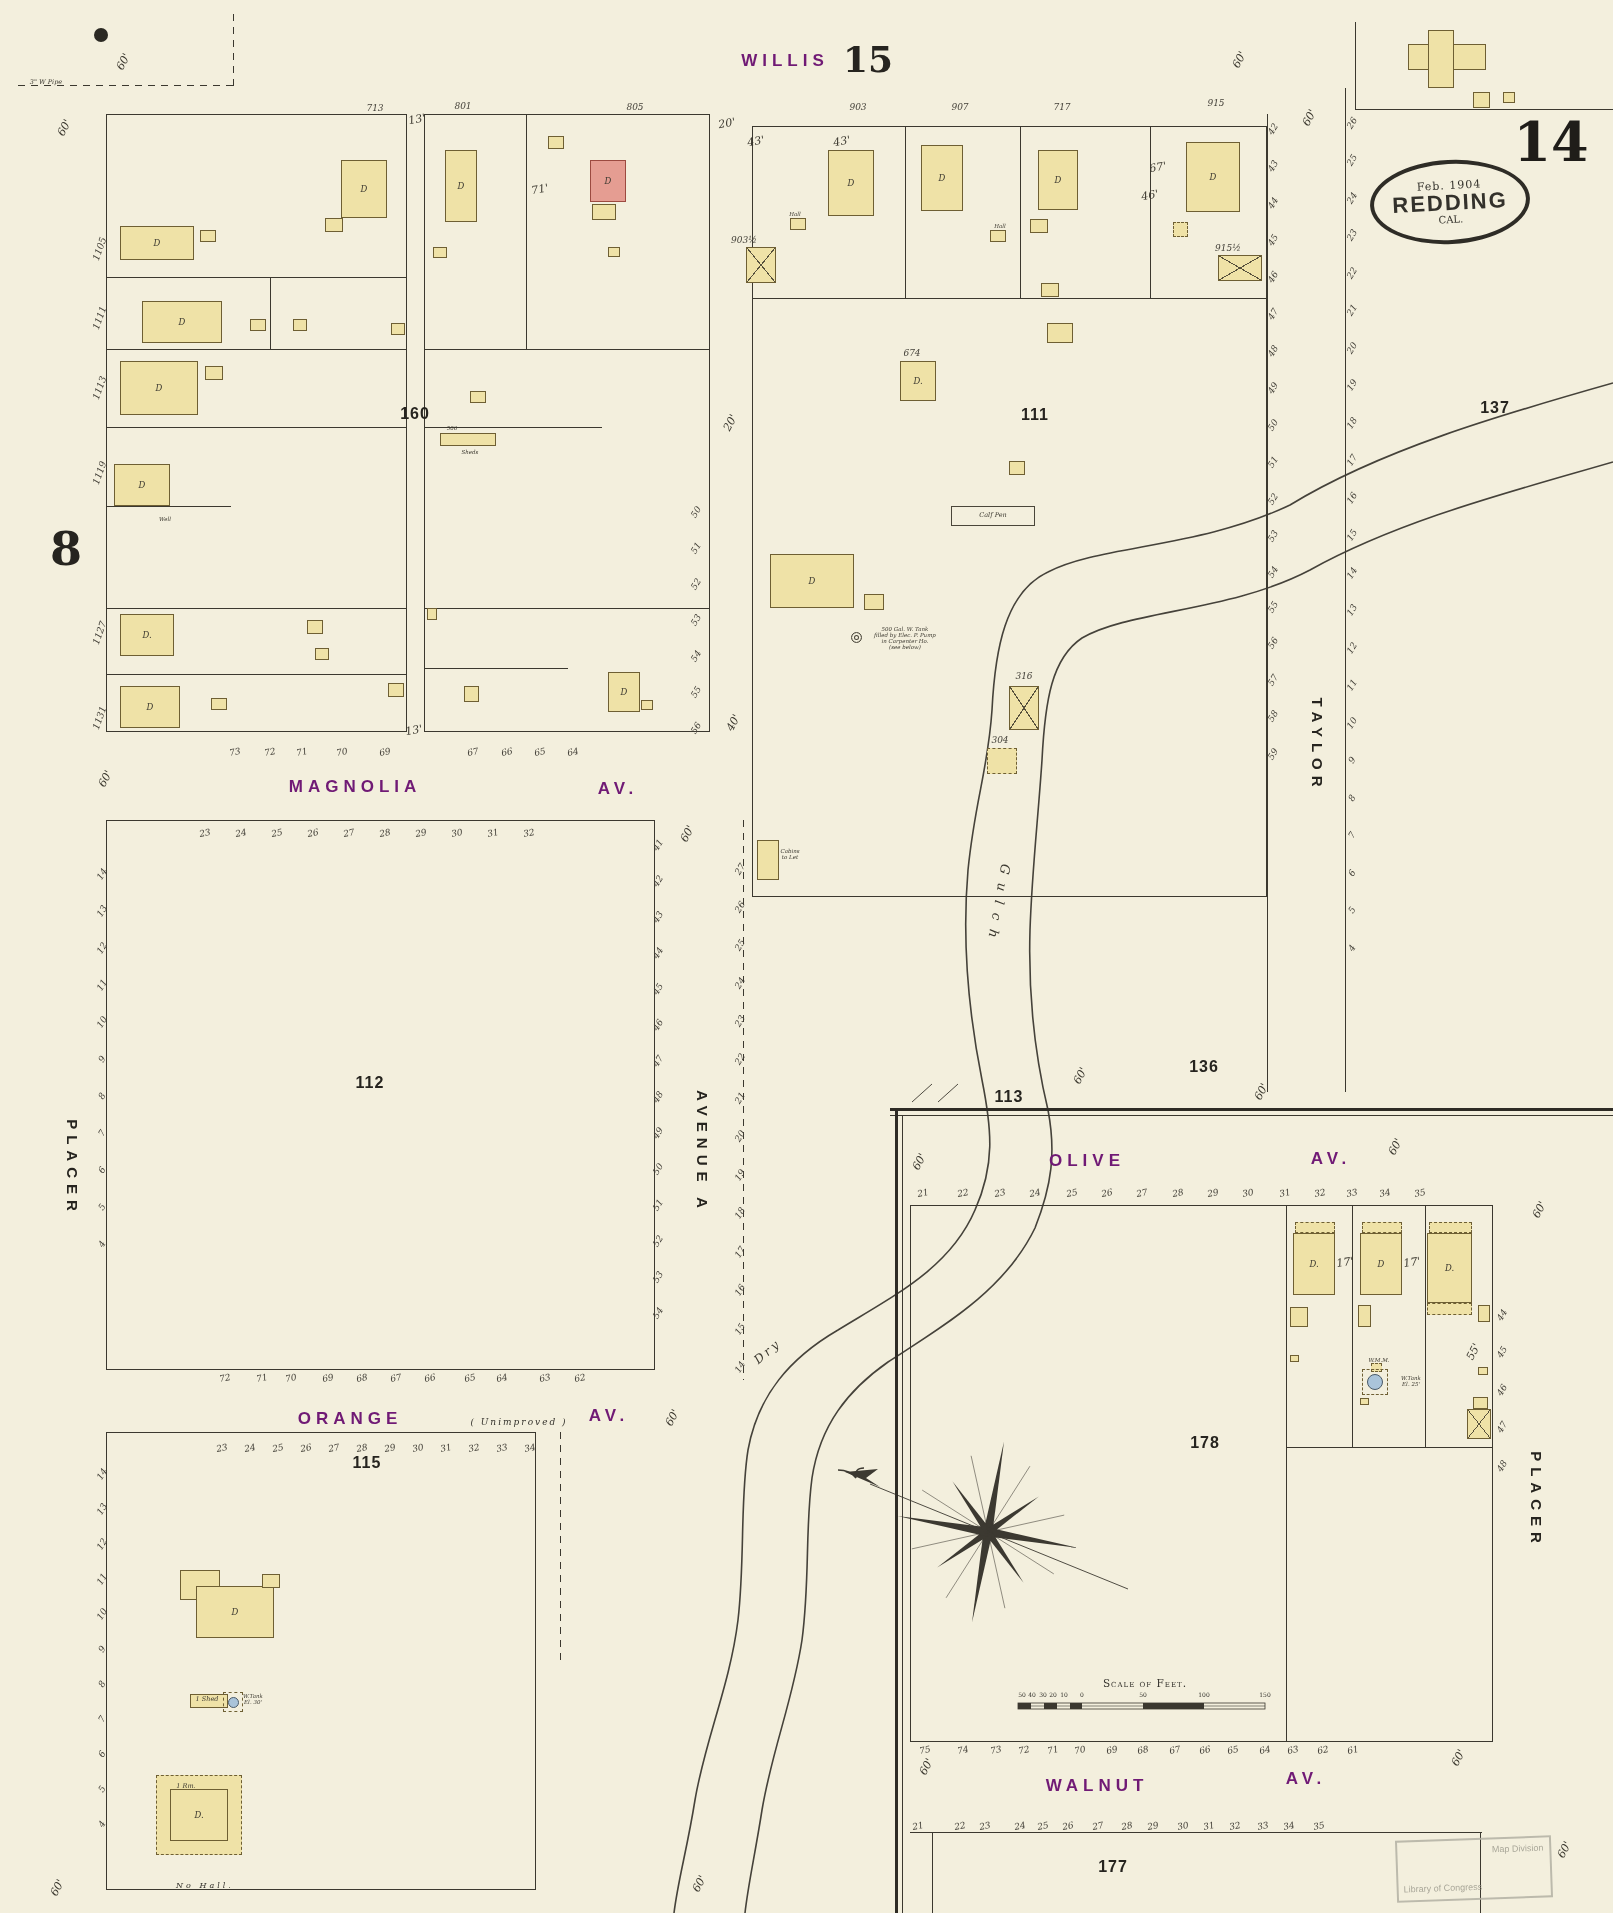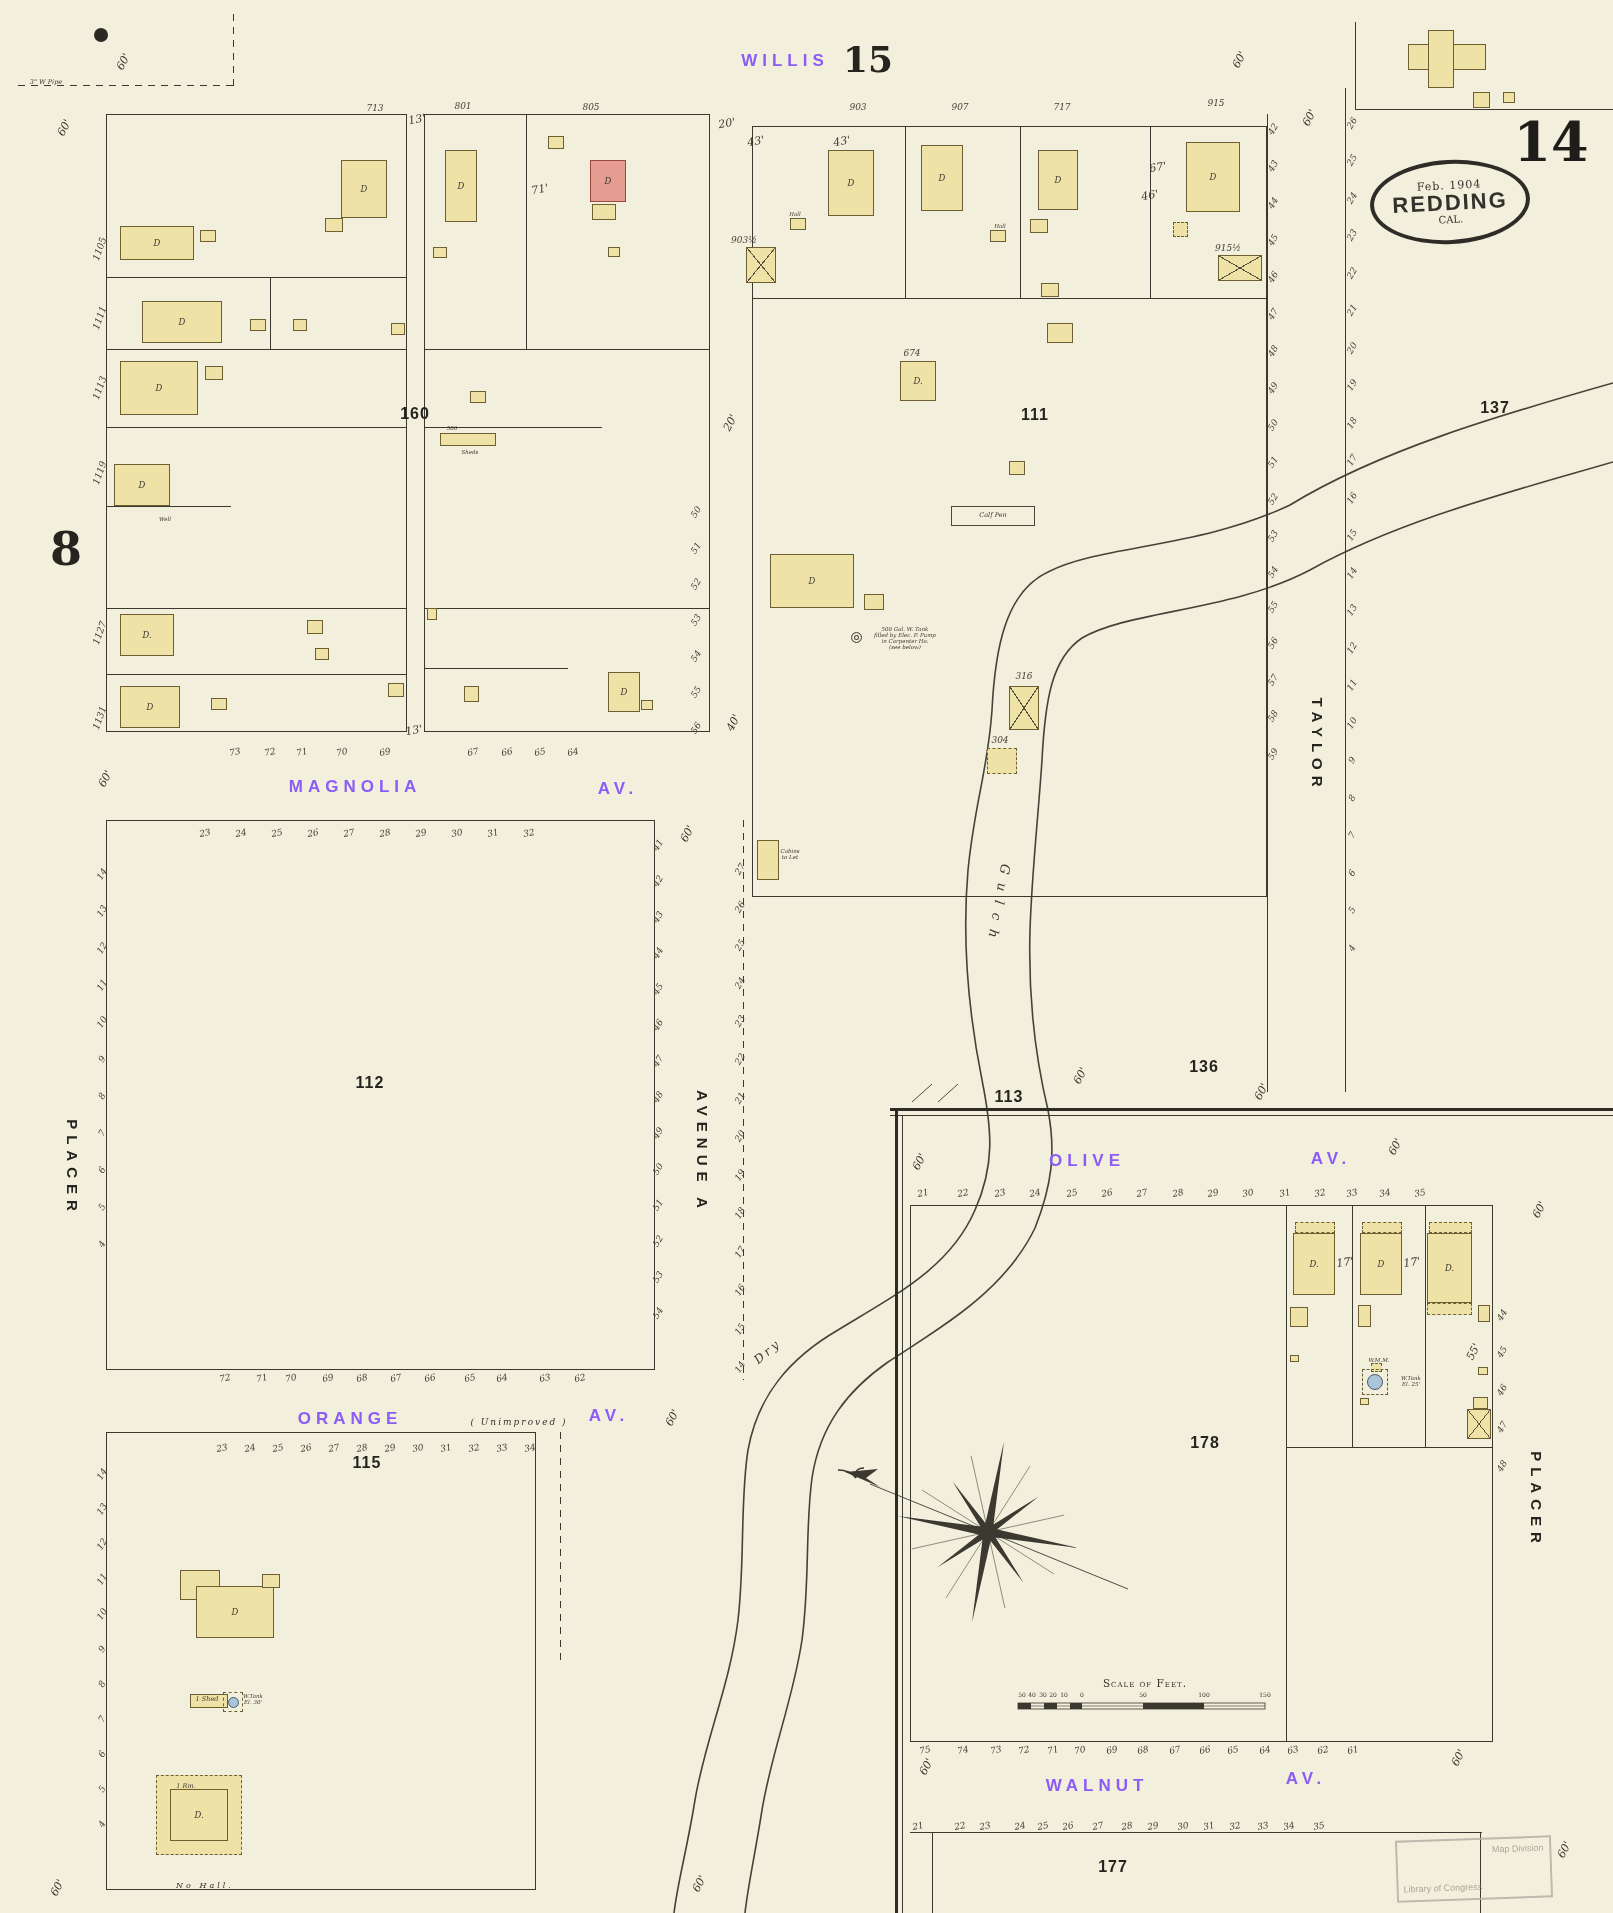--- a/index.html
+++ b/index.html
@@ -22,21 +22,21 @@
       linear-gradient(to bottom right,transparent 48.8%,#56503c 48.8% 51.2%,transparent 51.2%),#efe2a7;
       border:1px solid #6e5f33;}
   .bo{background:transparent;border:1px solid #4a463a;}
   .bod{background:transparent;border:1px dashed #6e5f33;}
   .o{background:transparent;border:1.2px solid #3b382f;}
   .crc{background:#aac4da;border:1px solid #4a5a68;border-radius:50%;}
   .crw{background:#f3efdd;border:1px solid #4a463a;border-radius:50%;box-shadow:inset 0 0 0 2px #f3efdd,inset 0 0 0 3px #4a463a;}
   .dot{background:#2b2923;border-radius:50%;}
   .bt{position:absolute;left:50%;top:50%;transform:translate(-50%,-50%);font-style:italic;font-size:8.5px;color:#3b382f;}
   .lab{position:absolute;white-space:pre-line;text-align:center;line-height:1.12;}
-  .st{font-family:"Liberation Sans",sans-serif;font-weight:bold;font-size:17px;letter-spacing:5px;color:#8b5cf6;white-space:nowrap;}
+  .st{font-family:"Liberation Sans",sans-serif;font-weight:bold;font-size:17px;letter-spacing:5px;color:#701a75;white-space:nowrap;}
   .stv{font-family:"Liberation Sans",sans-serif;font-weight:bold;font-size:15px;letter-spacing:6px;color:#26241f;white-space:nowrap;}
   .un{font-style:italic;font-size:9px;letter-spacing:2px;}
   .blk{font-family:"Liberation Sans",sans-serif;font-weight:bold;font-size:16px;letter-spacing:1px;color:#26241f;}
   .bigA{font-weight:bold;font-size:36px;color:#26241f;}
   .bigB{font-weight:bold;font-size:46px;color:#26241f;}
   .bigC{font-weight:bold;font-size:54px;color:#1f1d19;}
   .lot{font-style:italic;font-size:9px;color:#45423a;white-space:nowrap;}
   .hn{font-style:italic;font-size:9.5px;color:#45423a;white-space:nowrap;}
   .dim{font-style:italic;font-size:11px;color:#3b382f;white-space:nowrap;}
   .tn{font-style:italic;font-size:6.5px;color:#3b382f;}
@@ -292,21 +292,21 @@
       <div class="lab blk" style="left: 1035px; top: 415px; transform: translate(-50%, -50%) rotate(0deg);">111</div>
       <div class="lab blk" style="left: 370px; top: 1083px; transform: translate(-50%, -50%) rotate(0deg);">112</div>
       <div class="lab blk" style="left: 1009px; top: 1097px; transform: translate(-50%, -50%) rotate(0deg);">113</div>
       <div class="lab blk" style="left: 367px; top: 1463px; transform: translate(-50%, -50%) rotate(0deg);">115</div>
       <div class="lab blk" style="left: 1204px; top: 1067px; transform: translate(-50%, -50%) rotate(0deg);">136</div>
       <div class="lab blk" style="left: 1495px; top: 408px; transform: translate(-50%, -50%) rotate(0deg);">137</div>
       <div class="lab blk" style="left: 1205px; top: 1443px; transform: translate(-50%, -50%) rotate(0deg);">178</div>
       <div class="lab blk" style="left: 1113px; top: 1867px; transform: translate(-50%, -50%) rotate(0deg);">177</div>
       <div class="lab lot" style="left: 375px; top: 108px; transform: translate(-50%, -50%) rotate(0deg);">713</div>
       <div class="lab lot" style="left: 463px; top: 106px; transform: translate(-50%, -50%) rotate(0deg);">801</div>
-      <div class="lab lot" style="left: 591px; top: 107px; transform: translate(-50%, -50%) rotate(0deg);">805</div>
+      <div class="lab lot" style="left: 635px; top: 107px; transform: translate(-50%, -50%) rotate(0deg);">805</div>
       <div class="lab lot" style="left: 858px; top: 107px; transform: translate(-50%, -50%) rotate(0deg);">903</div>
       <div class="lab lot" style="left: 960px; top: 107px; transform: translate(-50%, -50%) rotate(0deg);">907</div>
       <div class="lab lot" style="left: 1062px; top: 107px; transform: translate(-50%, -50%) rotate(0deg);">717</div>
       <div class="lab lot" style="left: 1216px; top: 103px; transform: translate(-50%, -50%) rotate(0deg);">915</div>
       <div class="lab lot" style="left: 744px; top: 240px; transform: translate(-50%, -50%) rotate(0deg);">903½</div>
       <div class="lab lot" style="left: 1228px; top: 248px; transform: translate(-50%, -50%) rotate(0deg);">915½</div>
       <div class="lab lot" style="left: 912px; top: 353px; transform: translate(-50%, -50%) rotate(0deg);">674</div>
       <div class="lab lot" style="left: 1024px; top: 676px; transform: translate(-50%, -50%) rotate(0deg);">316</div>
       <div class="lab lot" style="left: 1000px; top: 740px; transform: translate(-50%, -50%) rotate(0deg);">304</div>
       <div class="lab hn" style="left: 100px; top: 249px; transform: translate(-50%, -50%) rotate(-70deg);">1105</div>

